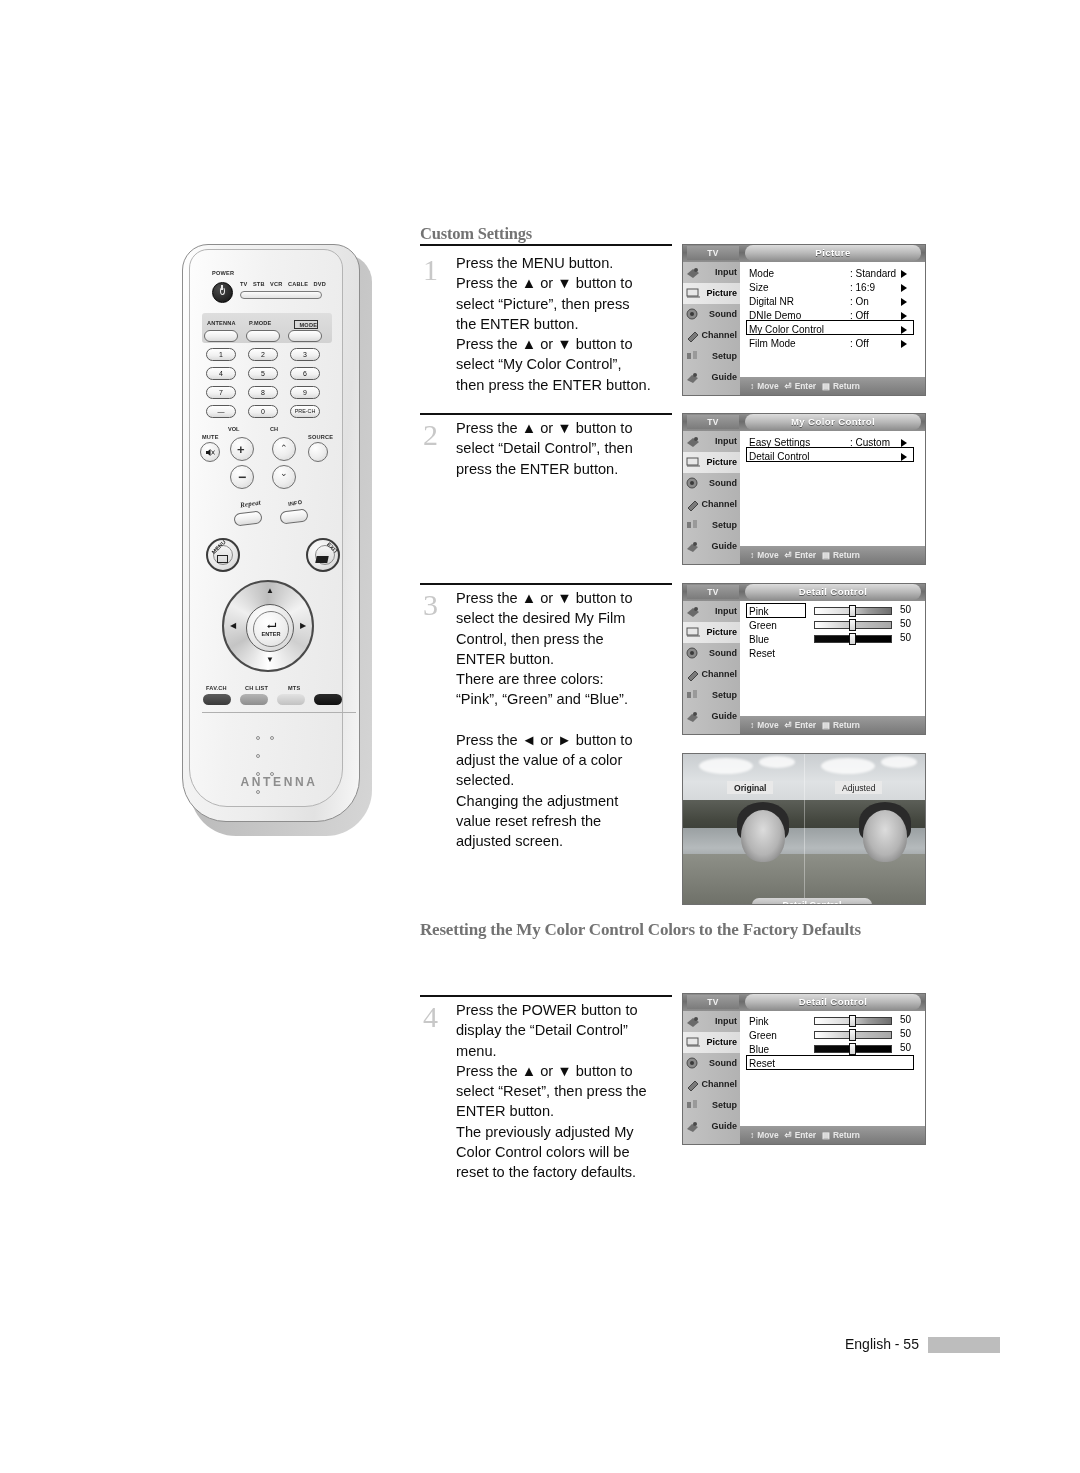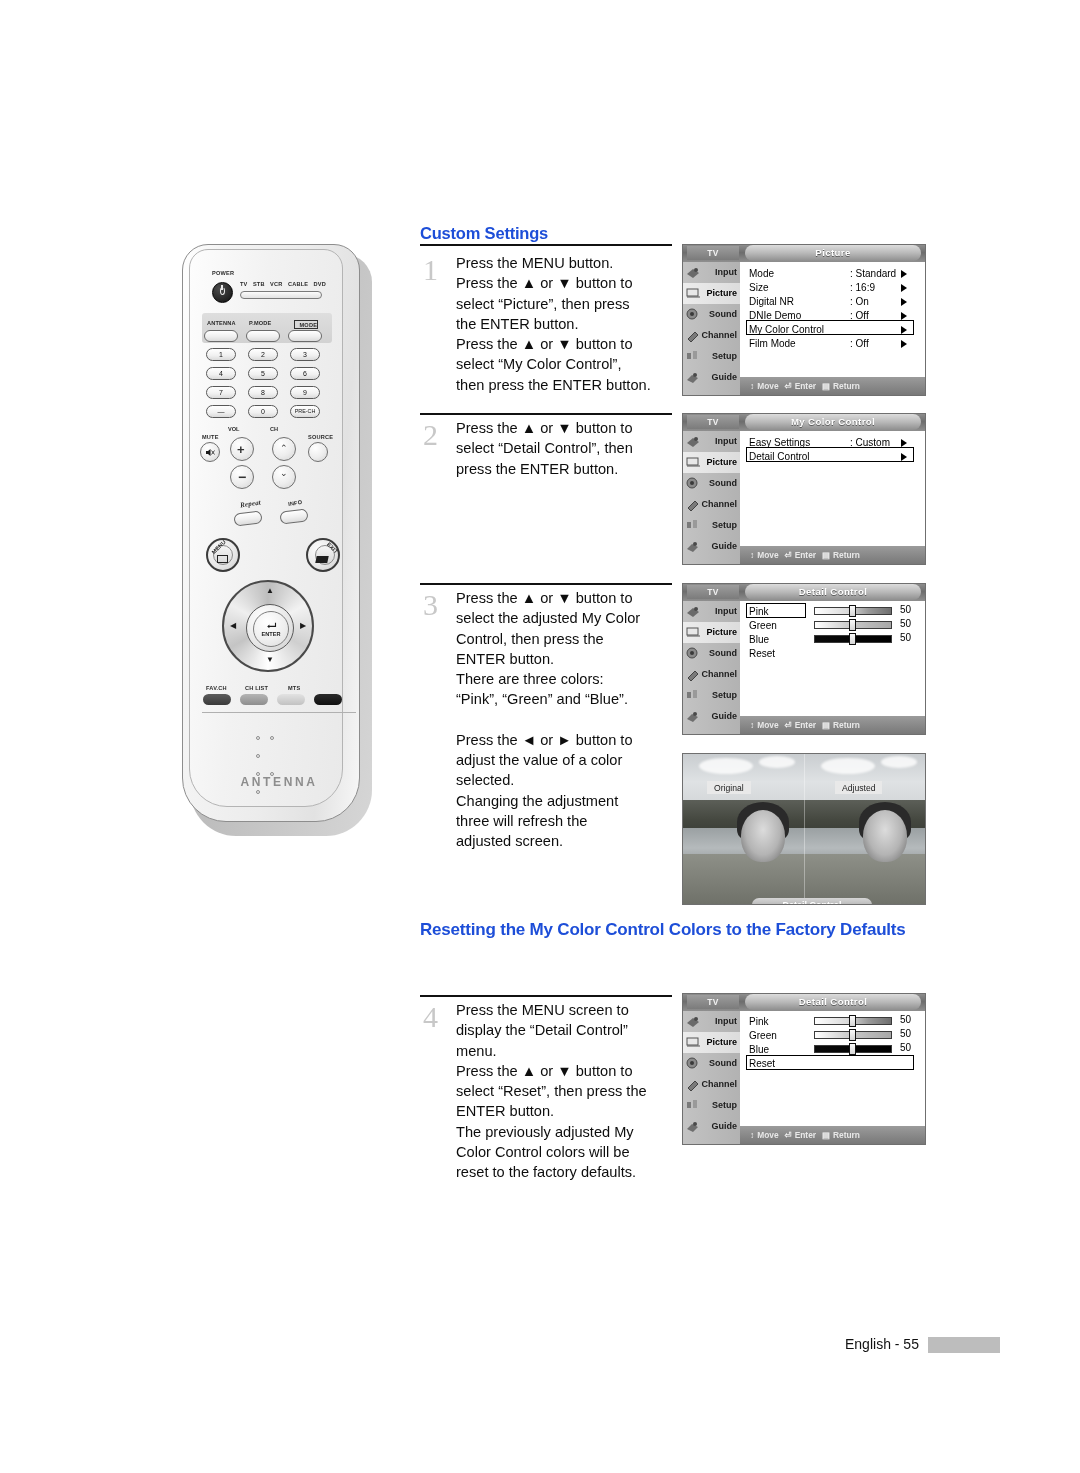--- a/index.html
+++ b/index.html
@@ -64,21 +64,21 @@
 
   .dots{position:absolute;left:61px;top:450px;width:38px;}
   .dot{width:4px;height:4px;border-radius:50%;border:1px solid #8c8c8c;box-sizing:border-box;display:inline-block;margin:2px 5px;}
 
   .samsung{position:absolute;left:0;width:178px;top:525px;text-align:center;font-size:12px;font-weight:bold;
      letter-spacing:2.6px;color:#8d8d8d;font-family:"Liberation Sans",sans-serif;}
 
   .remote-divider{position:absolute;left:12px;top:406px;width:154px;height:1px;background:#b0b0b0;}
 
   
-  .h2{position:absolute;font-size:16.5px;font-weight:bold;letter-spacing:-.2px;color:#1d4ed8;font-family:Liberation Sans, sans-serif;}
+  .h2{position:absolute;font-size:16.5px;font-weight:bold;letter-spacing:-.2px;color:#737373;font-family:Liberation Serif, serif;}
   .hr{position:absolute;background:#111;height:2px;}
   .stepnum{position:absolute;font-size:30px;color:#c8c8c8;font-weight:normal;font-family:"Liberation Serif",serif;line-height:30px;}
   .steptext{position:absolute;font-size:14.6px;line-height:20.3px;color:#0d0d0d;font-family:"Liberation Sans",sans-serif;}
   .steptext p{margin:0;}
   .para{position:absolute;font-size:14.6px;line-height:20.3px;color:#0d0d0d;font-family:"Liberation Sans",sans-serif;}
 
   
   .osd{position:absolute;width:244px;height:152px;background:#cfcfcf;
      border:1px solid #6f6f6f;box-sizing:border-box;}
   .osd-top{position:absolute;left:0;top:0;width:242px;height:17px;
@@ -286,40 +286,40 @@
   <div class="steptext" style="left:456px;top:418px;width:220px;">
     <p>Press the ▲ or ▼ button to</p>
     <p>select “Detail Control”, then</p>
     <p>press the ENTER button.</p>
   </div>
 
   <div class="hr" style="left:420px;top:583px;width:252px;"></div>
   <div class="stepnum" style="left:423px;top:590px;">3</div>
   <div class="steptext" style="left:456px;top:588px;width:225px;">
     <p>Press the ▲ or ▼ button to</p>
-    <p>select the adjusted My Color</p>
+    <p>select the desired My Film</p>
     <p>Control, then press the</p>
     <p>ENTER button.</p>
     <p>There are three colors:</p>
     <p>“Pink”, “Green” and “Blue”.</p>
     <p style="height:20px;"></p>
     <p>Press the ◄ or ► button to</p>
     <p>adjust the value of a color</p>
     <p>selected.</p>
     <p>Changing the adjustment</p>
-    <p>three will refresh the</p>
+    <p>value reset refresh the</p>
     <p>adjusted screen.</p>
   </div>
 
   <div class="h2" style="left:420px;top:920px;font-size:17px;">Resetting the My Color Control Colors to the Factory Defaults</div>
 
   <div class="hr" style="left:420px;top:995px;width:252px;"></div>
   <div class="stepnum" style="left:423px;top:1002px;">4</div>
   <div class="steptext" style="left:456px;top:1000px;width:225px;">
-    <p>Press the MENU screen to</p>
+    <p>Press the POWER button to</p>
     <p>display the “Detail Control”</p>
     <p>menu.</p>
     <p>Press the ▲ or ▼ button to</p>
     <p>select “Reset”, then press the</p>
     <p>ENTER button.</p>
     <p>The previously adjusted My</p>
     <p>Color Control colors will be</p>
     <p>reset to the factory defaults.</p>
   </div>
 
@@ -594,21 +594,21 @@
     <div class="pv-trees"></div>
     <div class="pv-water"></div>
     <div class="pv-ground"></div>
     <div class="pv-split"></div>
 
     <div class="hair" style="left:54px;top:48px;"></div>
     <div class="face" style="left:58px;top:56px;"></div>
     <div class="hair" style="left:176px;top:48px;"></div>
     <div class="face" style="left:180px;top:56px;"></div>
 
-    <div class="pv-lbl" style="left:24px;top:27px;">Original</div>
+    <div class="pv-lbl" style="left:44px;top:27px;font-weight:bold;">Original</div>
     <div class="pv-lbl" style="left:152px;top:27px;">Adjusted</div>
 
     <div class="pvbar">
       <div class="pv-title">Detail Control</div>
 
     </div>
   </div>
 
   <div class="osd" style="left:682px;top:993px;">
     <div class="osd-top"></div>

